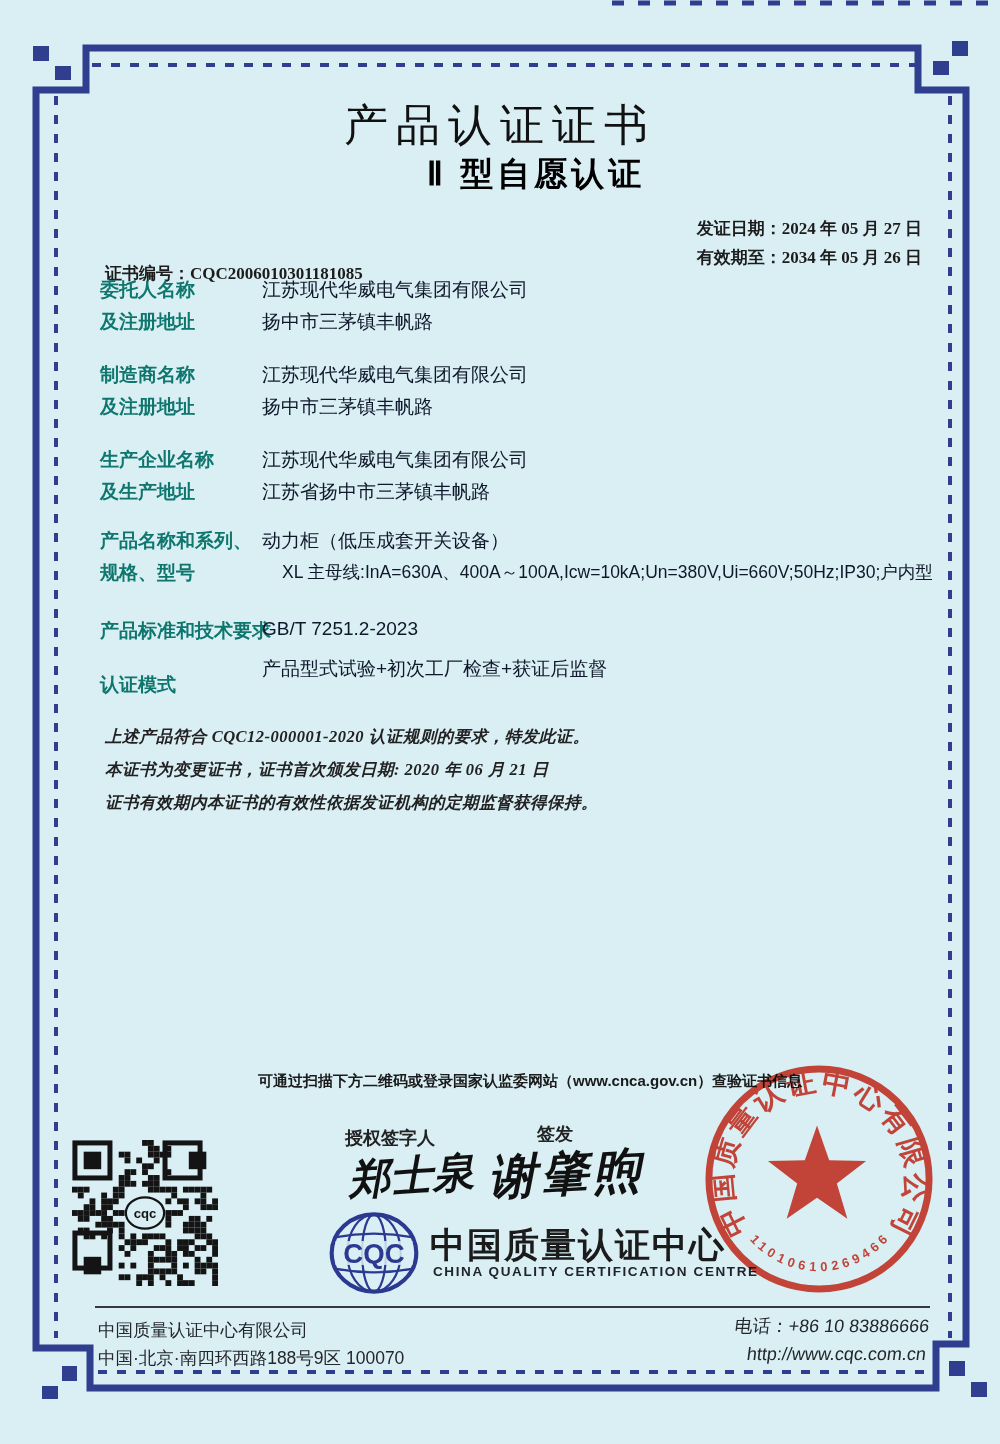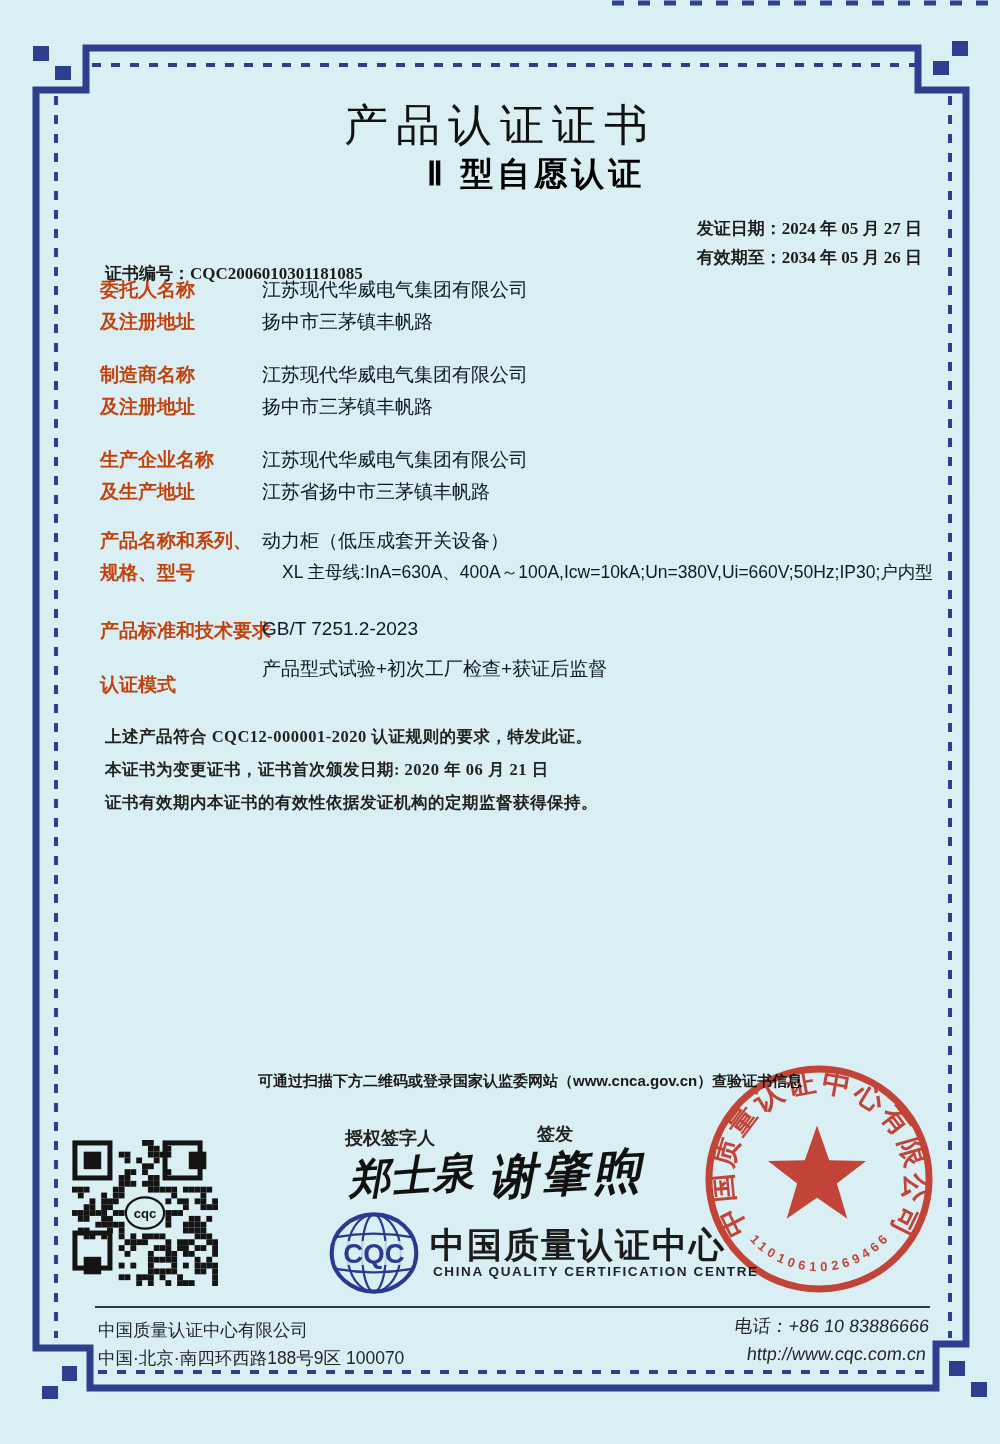--- a/index.html
+++ b/index.html
@@ -5,24 +5,24 @@
   html,body{margin:0;padding:0;background:#b9c6cc;}
   .page{position:relative;width:1000px;height:1444px;background:#d9eff4;overflow:hidden;
         font-family:"Liberation Sans",sans-serif;color:#1c1c1c;}
   .abs{position:absolute;}
   .border-svg{position:absolute;left:0;top:0;width:1000px;height:1444px;pointer-events:none;}
   .title{left:0;top:96px;width:1000px;text-align:center;font-size:44px;font-weight:400;letter-spacing:8px;color:#111;}
   .subtitle{left:0;top:152px;width:1000px;text-align:center;font-size:33px;font-weight:600;letter-spacing:4px;color:#000000;padding-left:36px;}
   .kai{font-family:"Liberation Serif",serif;font-weight:700;}
   .certline{left:105px;top:218px;font-size:17px;margin-top:44px;}
   .dates{right:78px;top:214px;text-align:left;font-size:17px;line-height:29px;margin-left:26px;}
-  .flabel{position:absolute;left:100px;font-size:19px;font-weight:800;color:#c2410c;white-space:nowrap;}
+  .flabel{position:absolute;left:100px;font-size:19px;font-weight:800;color:#0f766e;white-space:nowrap;}
   .fvalue{position:absolute;left:262px;font-size:19px;color:#0f172a;white-space:nowrap;}
   .fvalue.small{font-size:17.5px;margin-left:20px;}
-  .stmt{position:absolute;left:105px;font-size:16.5px;font-family:"Liberation Serif",serif;font-weight:600;color:#222;letter-spacing:0.5px;white-space:nowrap;}
+  .stmt{position:absolute;left:105px;font-size:16.5px;font-family:"Liberation Serif",serif;font-style:italic;font-weight:600;color:#222;letter-spacing:0.5px;white-space:nowrap;}
   .notice{left:258px;top:1072px;font-size:15px;font-weight:700;color:#1a1a1a;white-space:nowrap;}
   .sig-label{position:absolute;font-size:18px;font-weight:600;color:#222;}
   .sig{position:absolute;font-family:"Liberation Serif",serif;font-style:italic;font-weight:900;color:#111;white-space:nowrap;}
   .sig1{left:348px;top:1148px;font-size:42px;transform:rotate(-4deg);}
   .sig2{left:488px;top:1142px;font-size:48px;transform:rotate(-3deg);letter-spacing:4px;}
   .qr{left:72px;top:1140px;width:146px;height:146px;}
   .org-cn{left:430px;top:1222px;font-size:35px;font-weight:700;color:#1b1b1b;letter-spacing:2px;}
   .org-en{left:433px;top:1264px;font-size:13.5px;font-weight:800;color:#20242a;letter-spacing:1.6px;}
   .divider{left:95px;top:1306px;width:835px;height:2px;background:#35383f;}
   .footer-left{left:98px;top:1316px;font-size:17.5px;color:#23262b;line-height:28px;}

